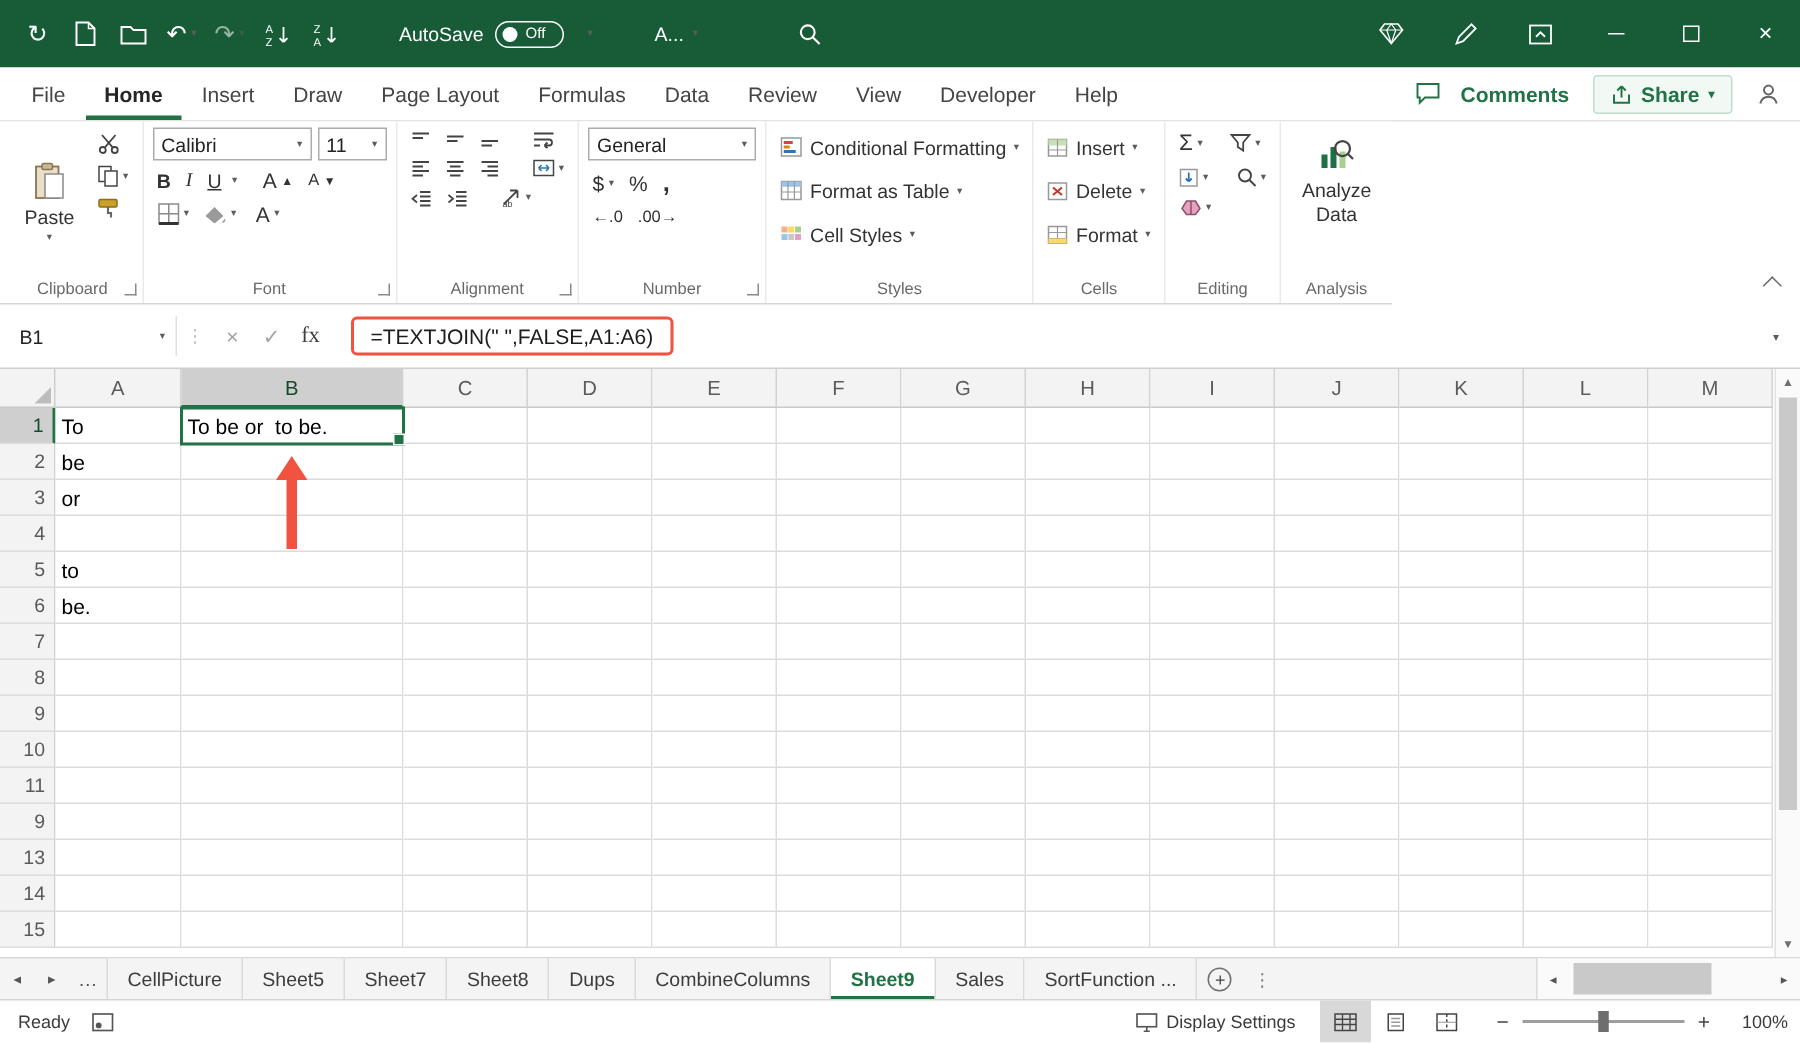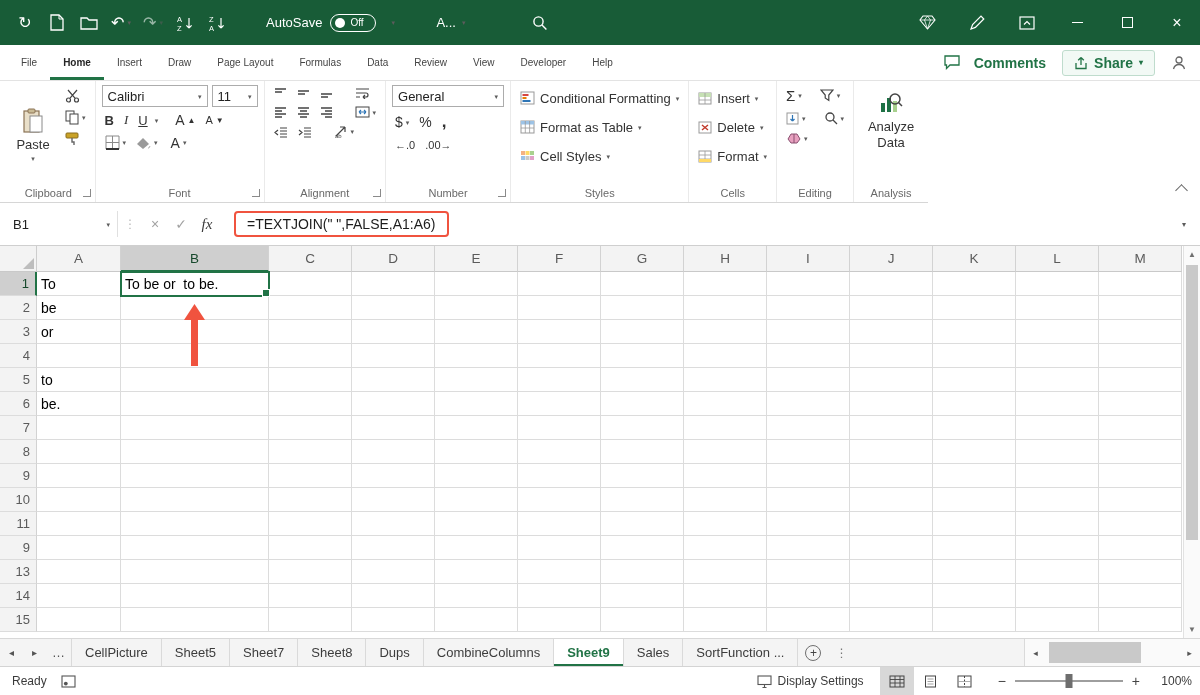--- a/index.html
+++ b/index.html
@@ -18,21 +18,21 @@
 .pill-txt{font-size:10px;line-height:1}
 .docname{display:flex;align-items:center;gap:6px;margin-left:26px;font-size:13px}
 .searchbtn{margin-left:58px}
 .winbtns{margin-left:auto;display:flex;align-items:center;gap:12px}
 .winbtns .tbtn{min-width:38px}
 .maxbox{width:11px;height:11px;border:1px solid #fff}
 .minline{width:11px;height:1px;background:#fff}
 
 
 .tabrow{height:36px;display:flex;align-items:stretch;background:#fff;border-bottom:1px solid #E3E3E3;padding:0 8px}
-.rtab{padding:0 13px;display:flex;align-items:center;font-size:10px;color:#444}
+.rtab{padding:0 13px;display:flex;align-items:center;font-size:14px;color:#444}
 .rtab.active{font-weight:700;color:#262626;box-shadow:inset 0 -3px 0 var(--green)}
 .tabrow-right{margin-left:auto;display:flex;align-items:center;gap:16px;padding-right:4px}
 .commentsbtn{display:flex;align-items:center;gap:14px;color:var(--green);font-size:14px;font-weight:700}
 .sharebtn{display:flex;align-items:center;gap:6px;color:var(--green);font-size:14px;font-weight:700;border:1px solid #BFDCCD;background:#F2F9F5;border-radius:3px;padding:4px 11px}
 .sharebtn .cv{font-size:8px;color:var(--green)}
 
 
 .ribbon{height:122px;display:flex;background:#fff;border-bottom:1px solid #D6D6D6;padding-left:2px}
 .group{display:flex;flex-direction:column;border-right:1px solid #EAEAEA;position:relative;padding:4px 6px 0}
 .gbody{flex:1;display:flex;gap:4px}
@@ -52,21 +52,21 @@
 .sum{font-size:15px;font-weight:400}
 .anabtn{width:62px;display:flex;flex-direction:column;align-items:center;gap:4px;padding-top:6px;font-size:13px;color:#333;text-align:center;line-height:1.25}
 .collapse{position:absolute;right:14px;bottom:8px;width:9px;height:9px;border-left:1.6px solid #666;border-top:1.6px solid #666;transform:rotate(45deg)}
 .ribwrap{position:relative;flex:1;display:flex}
 
 
 .fbar{height:43px;display:flex;align-items:center;background:#fff;border-bottom:1px solid #CFCFCF;padding:5px 6px}
 .namebox{width:112px;height:26px;display:flex;align-items:center;justify-content:space-between;padding:0 7px;font-size:13px;color:#222;border-right:1px solid #E0E0E0}
 .fbdots{color:#B9B9B9;font-size:12px;padding:0 6px}
 .fbicon{width:26px;display:flex;align-items:center;justify-content:center;font-size:14px;color:#A2A2A2}
-.fx{font-family:"Liberation Serif",serif;font-style:italic;color:#3c3c3c;font-size:15px}
+.fx{font-family:"Liberation Serif",serif;color:#3c3c3c;font-size:15px}
 .fbox{border:2px solid var(--red);border-radius:4px;padding:3px 11px;margin-left:14px;font-size:14px;color:#1d1d1d;white-space:pre}
 .fbar-exp{margin-left:auto;color:#5c5c5c;font-size:8px;padding-right:8px}
 
 
 .grid-area{height:392px;display:flex;background:#fff}
 .grid-main{flex:1;position:relative;overflow:hidden}
 .hdr-row{display:flex;height:26px}
 .corner{width:37px;background:#F3F3F3;border-right:1px solid #CDCDCD;border-bottom:1px solid #C9C9C9;position:relative}
 .corner::after{content:"";position:absolute;right:2px;bottom:2px;border-left:11px solid transparent;border-bottom:11px solid #BDBDBD}
 .colhdr{display:flex;align-items:center;justify-content:center;font-size:13.5px;color:#5B5B5B;background:#F3F3F3;border-right:1px solid #D2D2D2;border-bottom:1px solid #C9C9C9}

